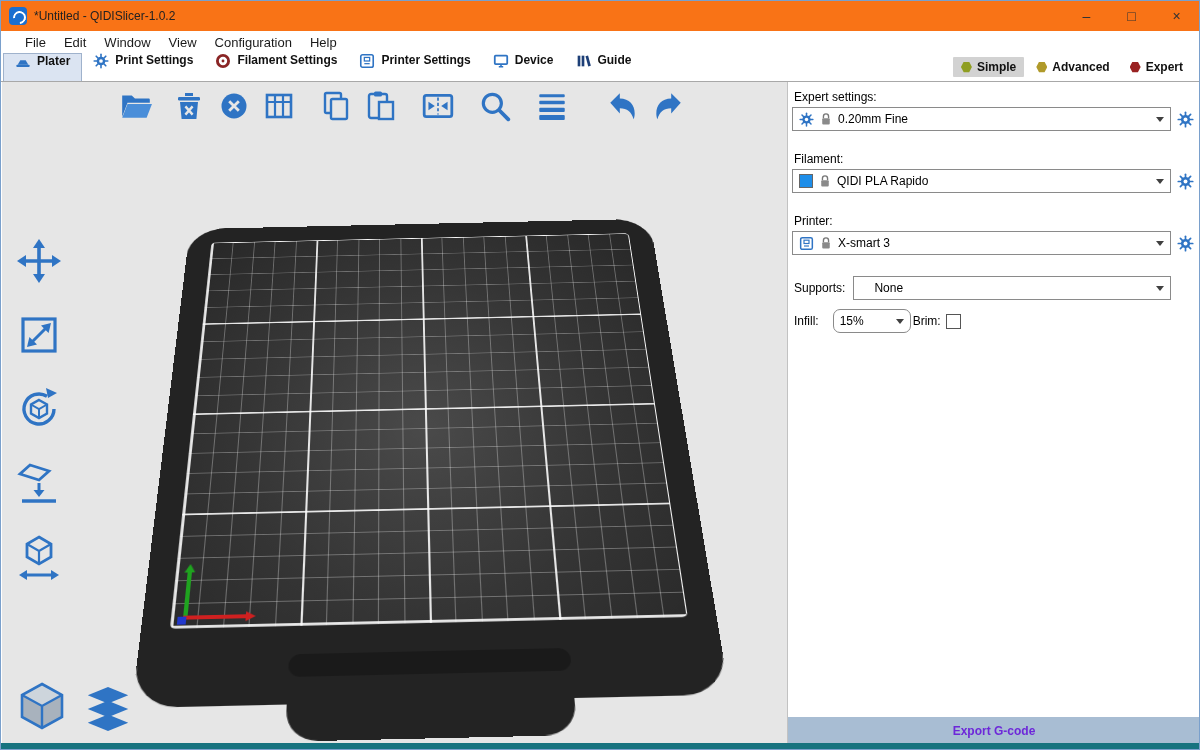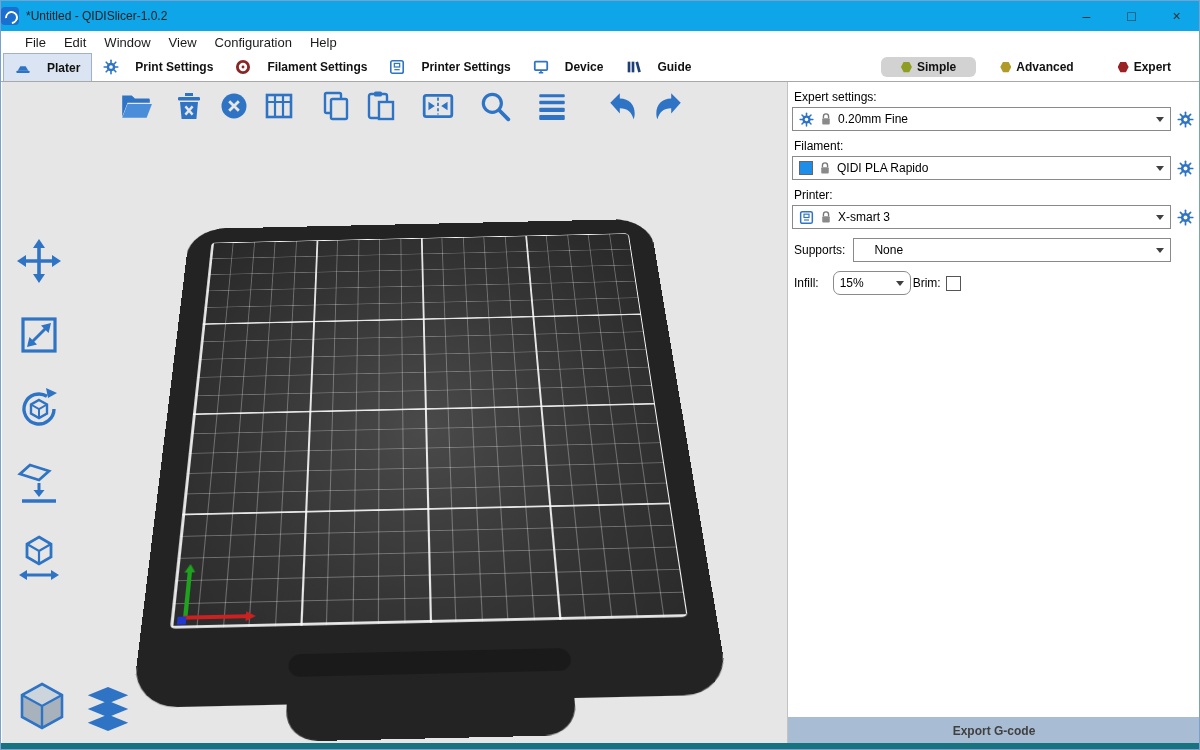--- a/index.html
+++ b/index.html
@@ -2,38 +2,38 @@
 <html><head>
 <meta charset="utf-8">
 <style>
   html,body{margin:0;padding:0;background:#cfcfcf;}
   .window{
     position:relative;width:1200px;height:750px;margin:0 auto;
     font-family:"Liberation Sans",sans-serif;background:#fff;
     border:1px solid #7aa0cc;box-sizing:border-box;overflow:hidden;
   }
   
-  .titlebar{height:30px;display:flex;align-items:center;background:#0ea5e9;}
+  .titlebar{height:30px;display:flex;align-items:center;padding-left:8px;background:#f97316;}
   .app-icon{width:18px;height:18px;border-radius:4px;background:#1b6fd0;position:relative;flex:0 0 auto;}
   .app-icon::after{content:'';position:absolute;left:3.5px;top:3.5px;width:9px;height:9px;
     border:2px solid #fff;border-radius:50%;border-bottom-color:transparent;transform:rotate(40deg);}
   .title-text{font-size:12px;color:#222;margin-left:7px;}
   .win-controls{margin-left:auto;display:flex;height:100%;}
   .win-btn{width:45px;height:100%;display:flex;align-items:center;justify-content:center;
     font-size:14px;color:#333;cursor:default;}
   
   .menubar{height:22px;display:flex;align-items:center;padding-left:15px;background:#fff;}
   .menu-item{padding:0 9px;font-size:13px;color:#1a1a1a;}
   
   .tabbar{height:28px;display:flex;align-items:stretch;background:#fff;border-bottom:1px solid #a8a8a8;padding-left:2px;}
-  .tab{display:flex;align-items:center;gap:16px;padding:0 11px;font-size:12px;font-weight:700;color:#111;}
+  .tab{display:flex;gap:6px;padding:0 11px;font-size:12px;font-weight:700;color:#111;}
   .tab.selected{background:#dbe4f2;border:1px solid #9fb2cc;border-bottom:none;}
   .tab svg{flex:0 0 auto;}
   .modes{margin-left:auto;display:flex;align-items:center;gap:4px;padding-right:8px;}
-  .mode{display:flex;align-items:center;gap:5px;padding:3px 20px;font-size:12px;font-weight:700;color:#111;border-radius:6px;}
+  .mode{display:flex;align-items:center;gap:5px;padding:3px 8px;font-size:12px;font-weight:700;color:#111;border-radius:1px;}
   .mode.selected{background:#d2d2d2;}
   .mode-dot{width:11px;height:11px;clip-path:polygon(25% 3%,75% 3%,100% 50%,75% 97%,25% 97%,0% 50%);}
   
   .viewport{position:absolute;left:1px;top:81px;width:785px;height:662px;background:#e6e6e6;overflow:hidden;}
   
   .top-toolbar{position:absolute;left:114px;top:4px;display:flex;align-items:center;}
   .tbtn{width:40px;height:40px;display:flex;align-items:center;justify-content:center;margin-right:5px;}
   .gap-s{margin-left:8px;} .gap-m{margin-left:12px;} .gap-l{margin-left:26px;}
   
   .left-toolbar{position:absolute;left:12px;top:155px;display:flex;flex-direction:column;gap:26px;}
@@ -58,34 +58,34 @@
   .bed-tab{position:absolute;left:50%;bottom:-34px;transform:translateX(-50%);width:250px;height:40px;background:#232323;border-radius:0 0 28px 28px;}
   .axis-x{position:absolute;left:10px;bottom:8px;width:62px;height:4px;background:#cf2020;}
   .axis-x::after{content:'';position:absolute;right:-9px;top:-3px;border:5px solid transparent;border-left:9px solid #cf2020;}
   .axis-y{position:absolute;left:10px;bottom:8px;width:4px;height:54px;background:#1fa31f;}
   .axis-y::after{content:'';position:absolute;top:-9px;left:-3px;border:5px solid transparent;border-bottom:9px solid #1fa31f;}
   .axis-z{position:absolute;left:5px;bottom:3px;width:8px;height:8px;background:#2238cc;}
   
   .sidebar{position:absolute;left:786px;top:81px;width:413px;height:662px;background:#fff;
     border-left:1px solid #c2c2c2;box-sizing:border-box;padding:5px 6px 0 4px;}
   .field-label{font-size:12px;color:#000;margin:3px 0 3px 2px;}
-  .combo-row{display:flex;align-items:center;gap:5px;margin-bottom:8px;}
+  .combo-row{display:flex;align-items:center;gap:5px;margin-bottom:21px;}
   .combo{flex:1;height:24px;box-sizing:border-box;border:1px solid #8a8a8a;background:#fff;
     display:flex;align-items:center;gap:6px;padding:0 6px;font-size:12px;color:#000;}
   .combo .combo-text{flex:1;white-space:nowrap;overflow:hidden;}
   .chev{width:0;height:0;border-left:4px solid transparent;border-right:4px solid transparent;border-top:5px solid #404040;margin-left:4px;}
   .gear-btn{width:18px;height:18px;display:flex;align-items:center;justify-content:center;background:none;border:none;padding:0;}
   .swatch{width:14px;height:14px;border:1px solid #666;box-sizing:border-box;flex:0 0 auto;}
   .row{display:flex;align-items:center;margin-top:9px;}
   .row .rlabel{font-size:12px;color:#000;margin-left:2px;}
   .combo.supports{margin-left:8px;margin-right:23px;}
   .combo.infill{flex:0 0 78px;margin-left:14px;border-radius:7px;}
   .brim-label{margin-left:42px;}
   .checkbox{width:13px;height:13px;border:1px solid #555;background:#fff;margin-left:5px;}
-  .export-btn{position:absolute;left:0;right:0;bottom:0;height:27px;background:#a8bdd3;color:#404040;
+  .export-btn{position:absolute;left:0;right:0;bottom:0;height:27px;background:#a8bdd3;color:#6d28d9;
     font-size:12px;font-weight:700;display:flex;align-items:center;justify-content:center;}
   .statusbar{position:absolute;left:0;right:0;bottom:0;height:6px;background:#17737f;}
 </style>
 </head>
 <body>
 
 <div class="window">
 
   <div class="titlebar">
     <div class="app-icon"></div>

